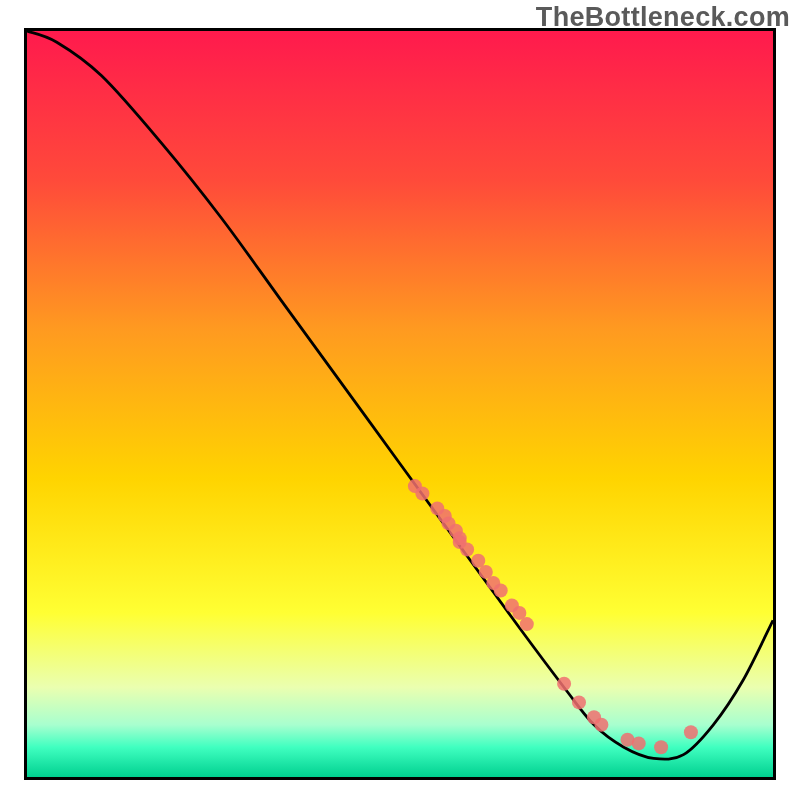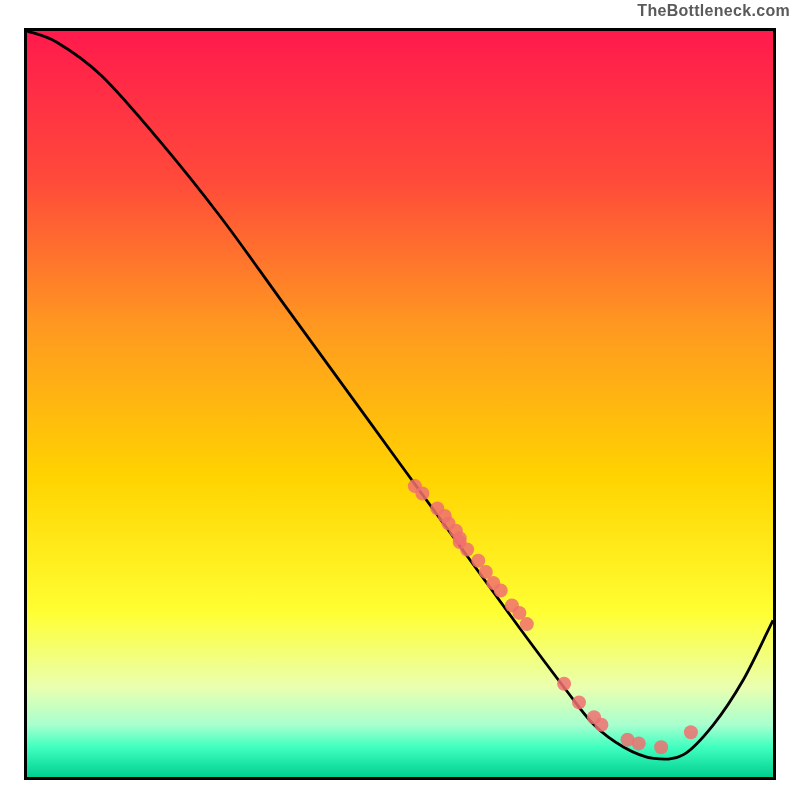--- a/index.html
+++ b/index.html
@@ -12,21 +12,21 @@
   }
   .outer {
     position: relative;
     width: 800px;
     height: 800px;
   }
   .watermark {
     position: absolute;
     top: 2px;
     right: 10px;
-    font-size: 16px;
+    font-size: 27px;
     font-weight: bold;
     color: #5a5a5a;
     letter-spacing: 0.3px;
   }
   .frame {
     position: absolute;
     left: 24px;
     top: 28px;
     width: 752px;
     height: 752px;

